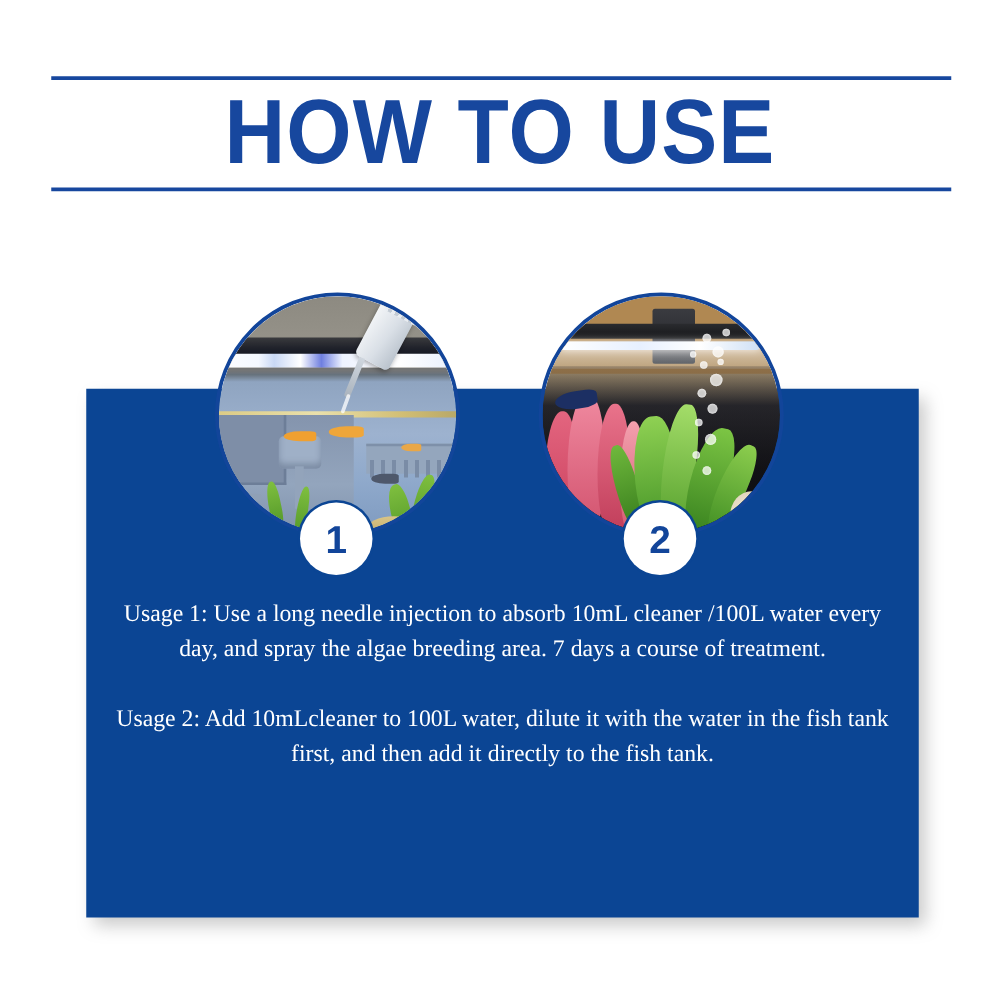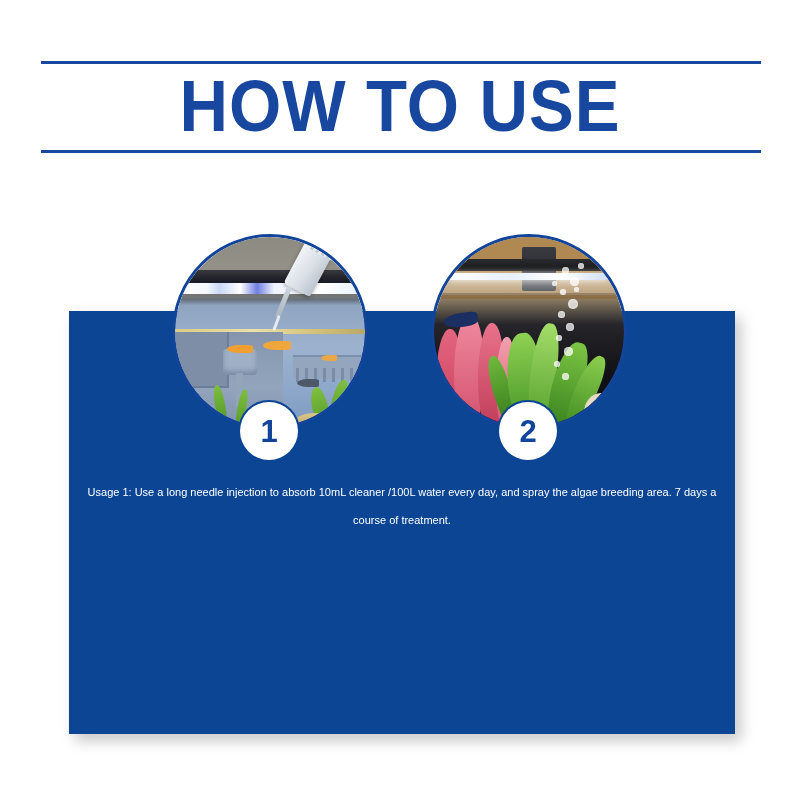--- a/index.html
+++ b/index.html
@@ -344,22 +344,22 @@
   }
 
   
   .copy {
     position: absolute;
     left: 85px;
     top: 478px;
     width: 634px;
     text-align: center;
     color: #ffffff;
-    font-family: Liberation Sans, sans-serif;
-    font-size: 11px;
+    font-family: Liberation Serif, serif;
+    font-size: 19px;
     line-height: 28px;
   }
   .copy p {
     margin: 0 0 28px 0;
   }
   .copy p:last-child { margin-bottom: 0; }
 </style>
 </head>
 <body>
 
@@ -444,15 +444,16 @@
           <div class="bubble b13"></div>
         </div>
       </div>
       <div class="step-badge">2</div>
     </div>
 
   </div>
 
   <div class="copy">
     <p>Usage 1: Use a long needle injection to absorb 10mL cleaner /100L water every day, and spray the algae breeding area. 7 days a course of treatment.</p>
+    <p>Usage 2: Add 10mLcleaner to 100L water, dilute it with the water in the fish tank first, and then add it directly to the fish tank.</p>
   </div>
 
 </div>
 
 </body></html>

